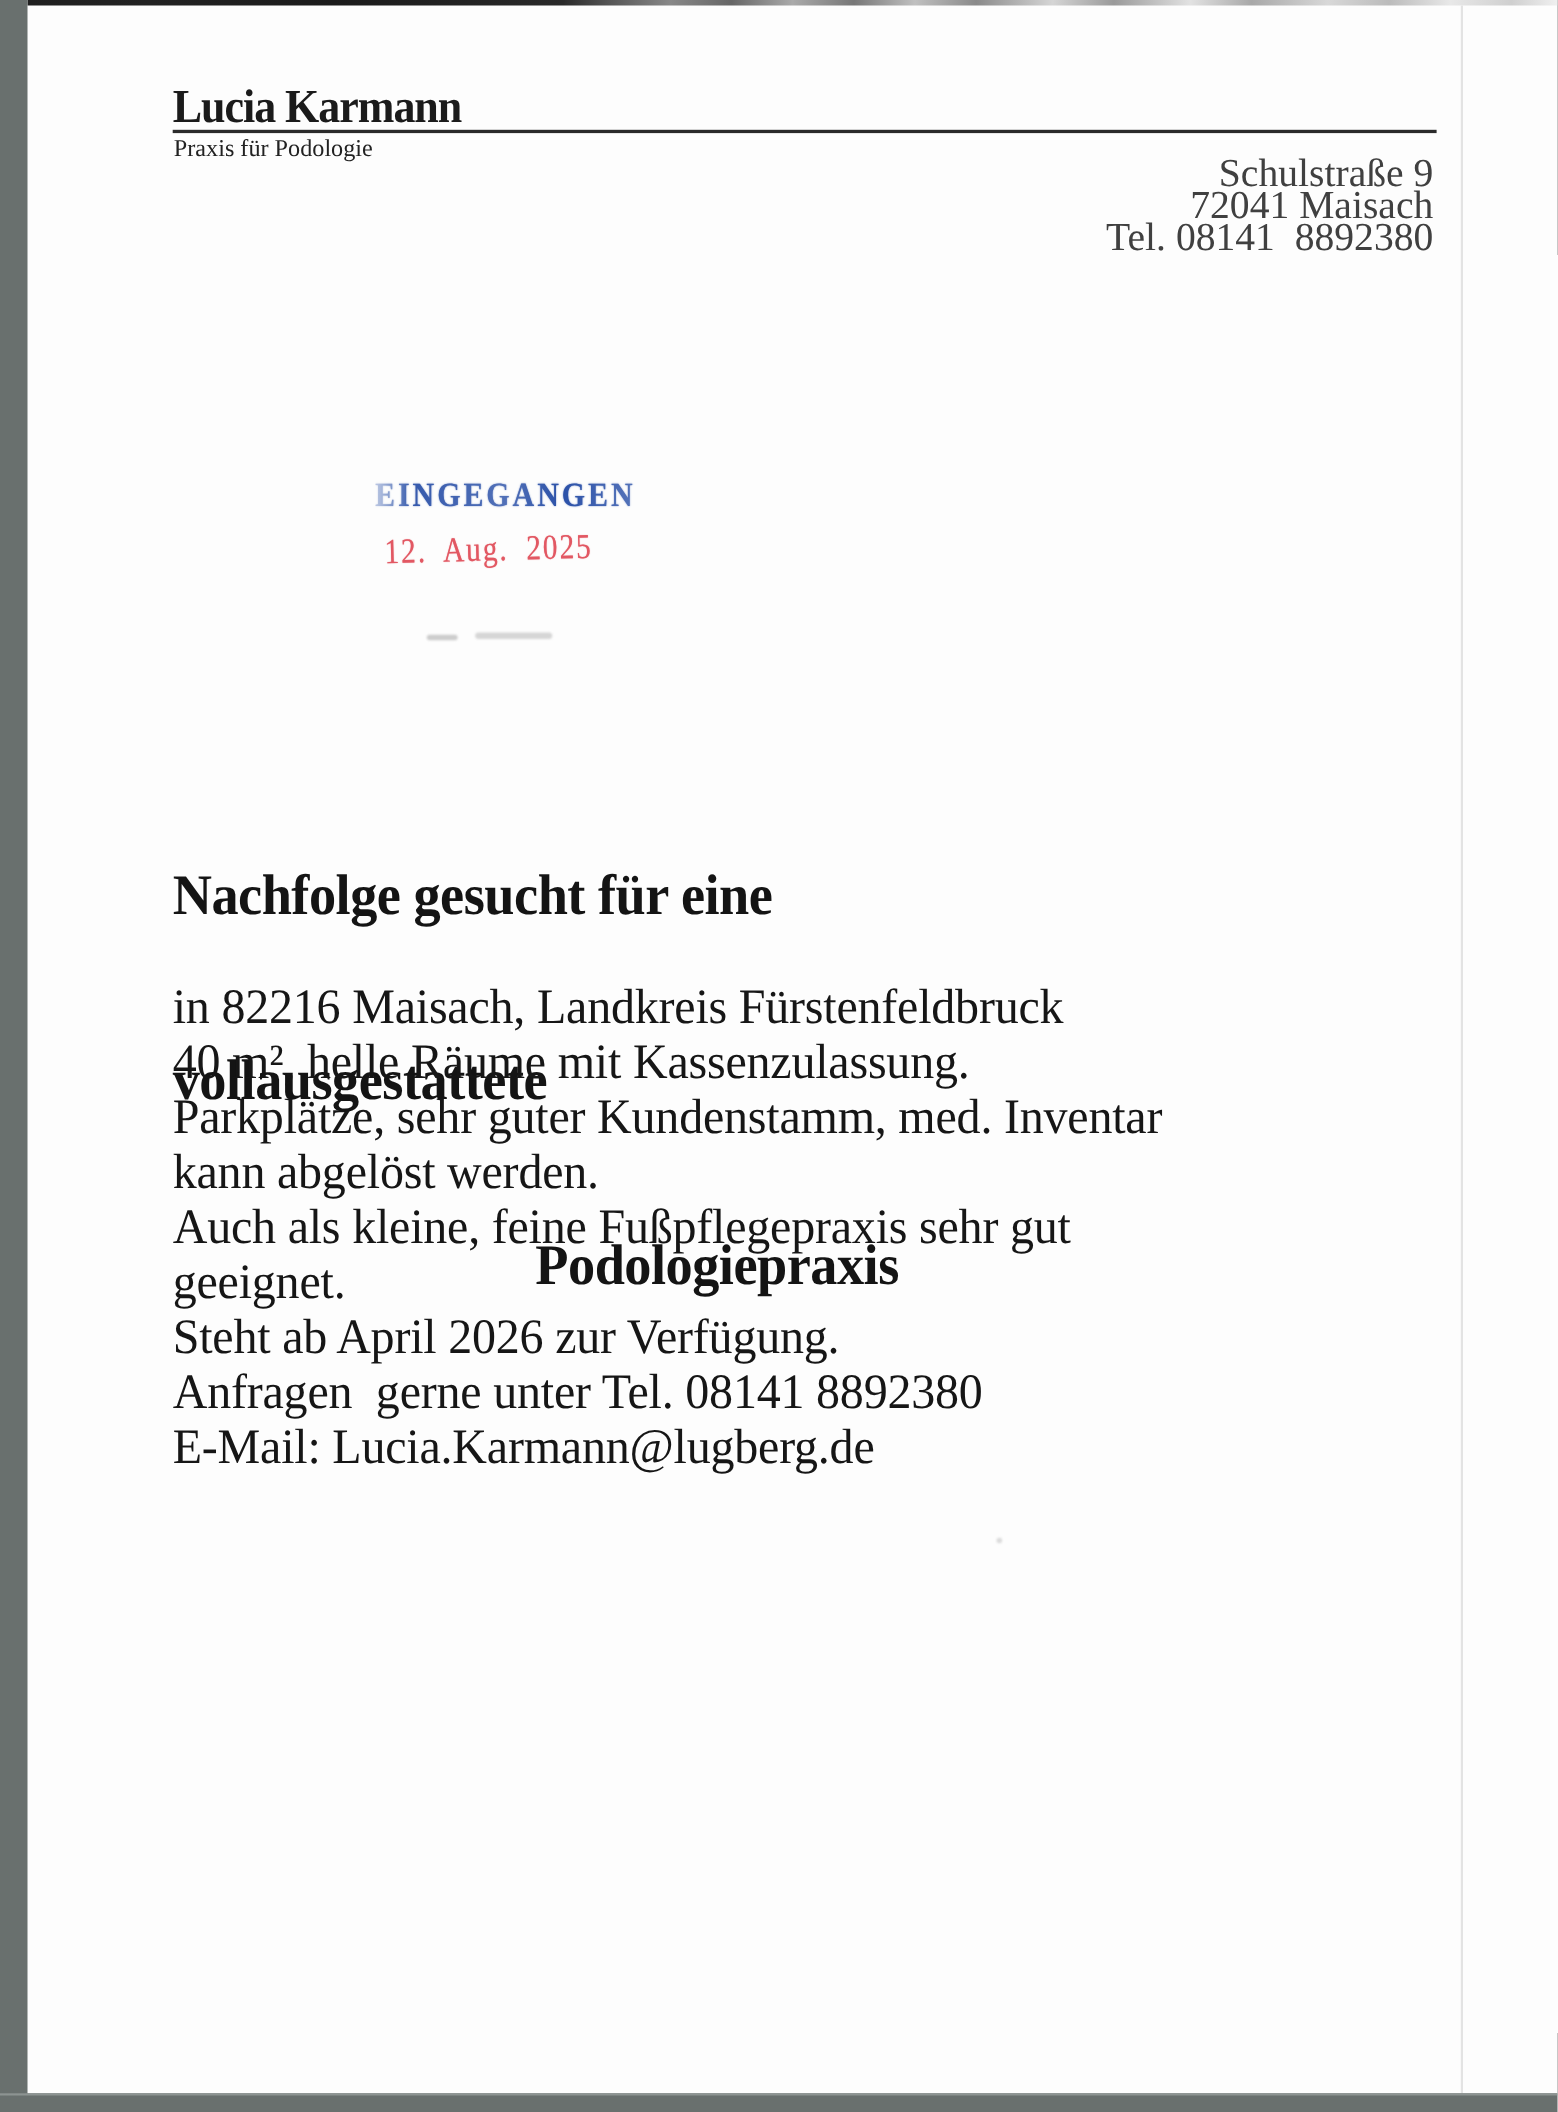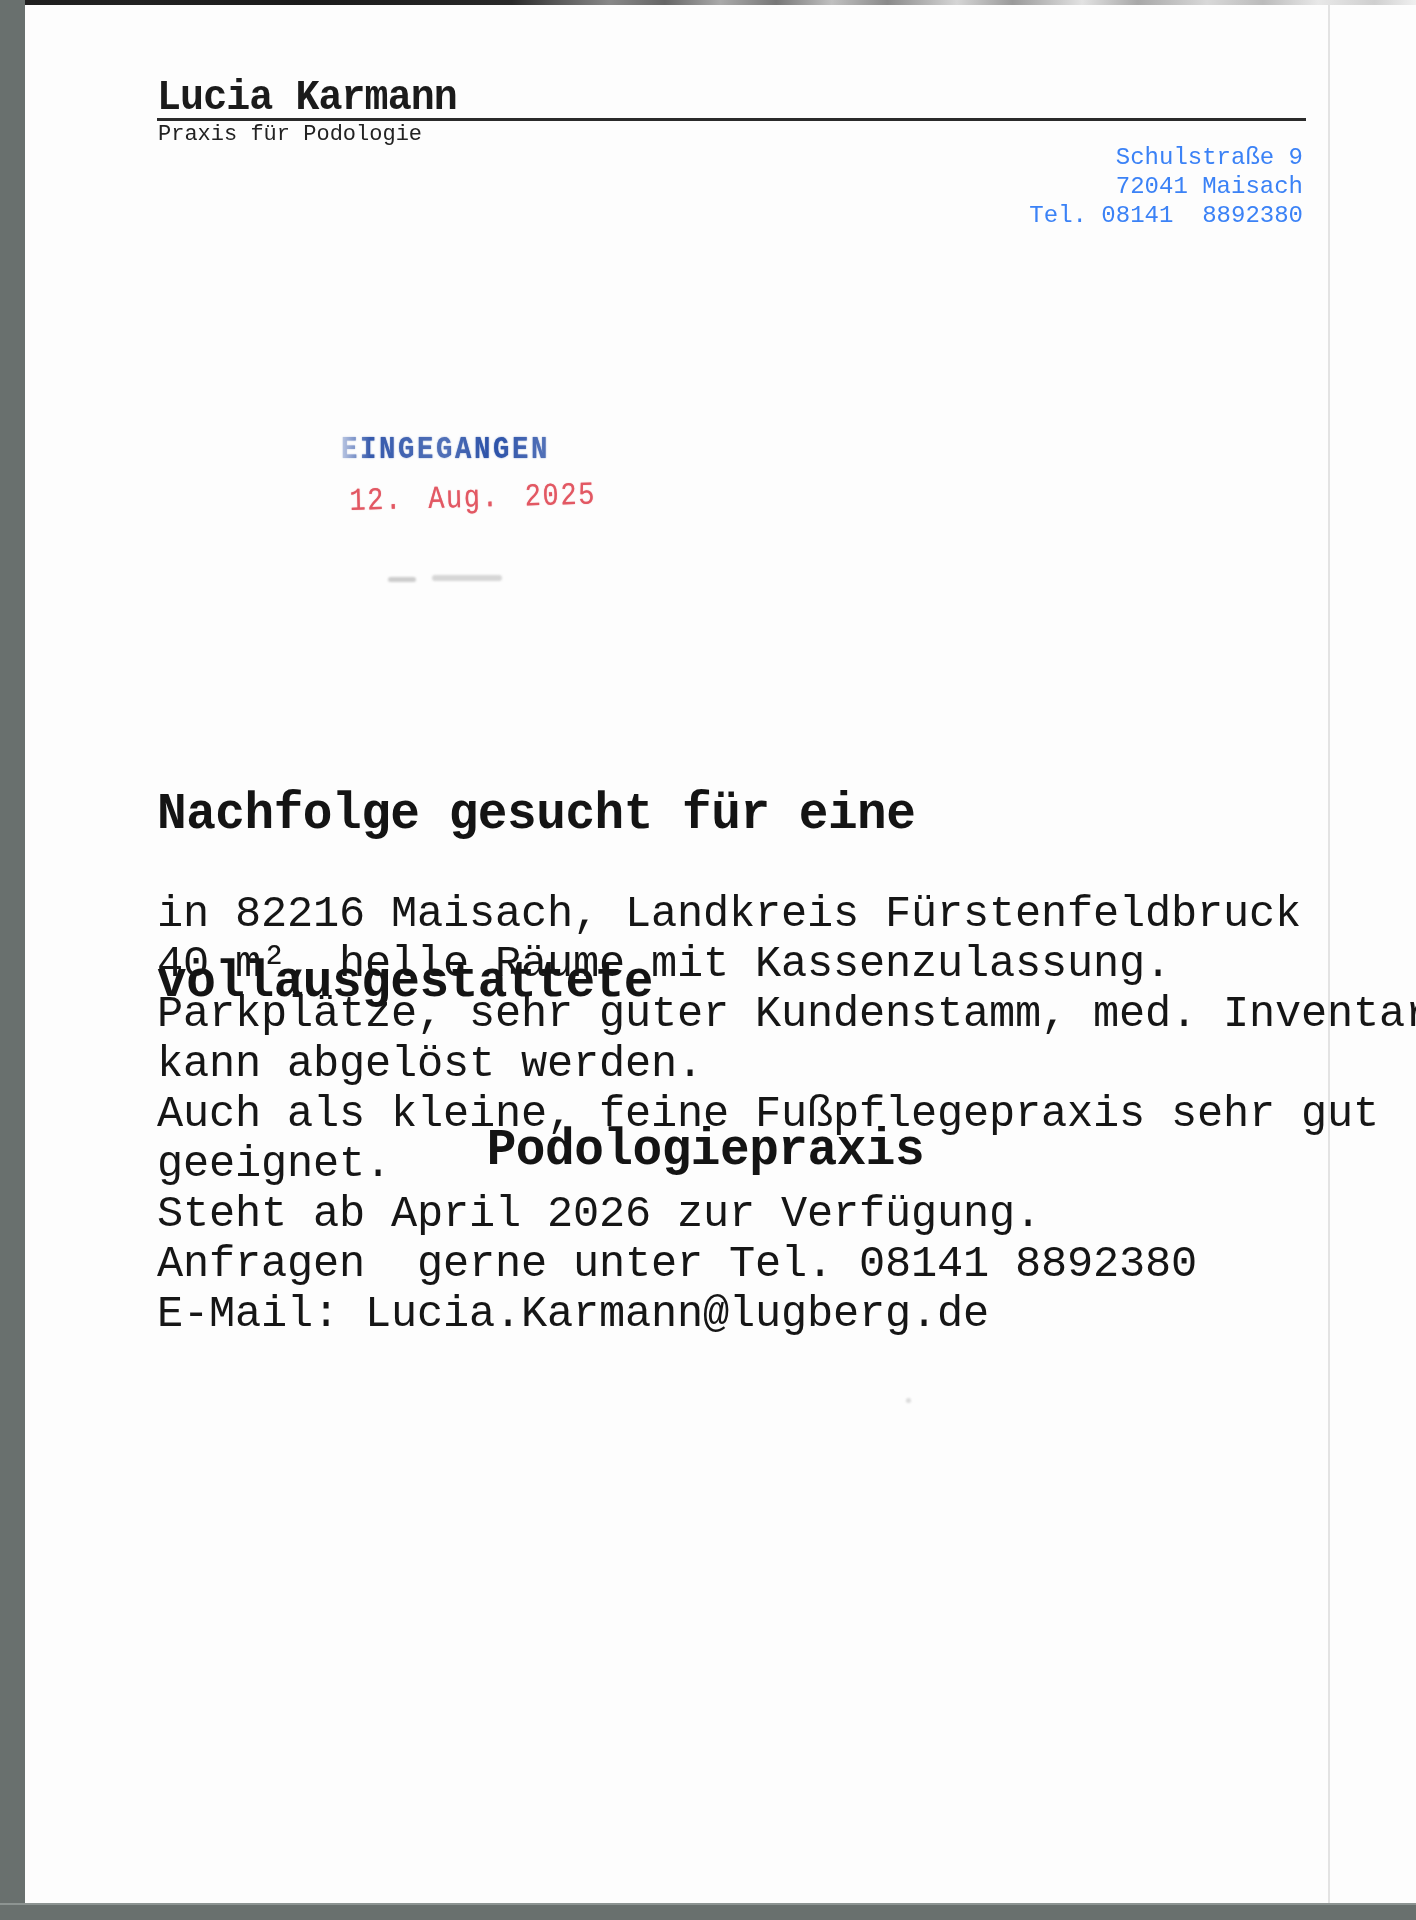--- a/index.html
+++ b/index.html
@@ -1,21 +1,21 @@
 <!DOCTYPE html>
 <html><head>
 <meta charset="utf-8">
 <style>
   html, body { margin: 0; padding: 0; background: #9a9a9a; }
   .scan-page {
     position: relative;
     width: 1416px; height: 1920px;
     background: #fdfdfd;
     overflow: hidden;
-    font-family: Liberation Mono, monospace;
+    font-family: Liberation Serif, serif;
     color: #1a1a1a;
   }
   
   .scanner-edge-left {
     position: absolute; left: 0; top: 0;
     width: 25px; height: 100%;
     background: #69706e;
     z-index: 5;
   }
   .scanner-edge-bottom {
@@ -58,21 +58,21 @@
   }
   .brand-subtitle {
     position: absolute; left: 158px; top: 123px;
     font-size: 22px; line-height: 1.1; color: #222;
     white-space: pre;
     text-align: right;
   }
   .address-block {
     position: absolute; top: 143px; right: 113px;
     text-align: right;
-    font-size: 24px; line-height: 29px; color: #3b82f6;
+    font-size: 36px; line-height: 29px; color: #404040;
   }
   .address-block div { white-space: pre; }
 
   
   .received-stamp {
     position: absolute; left: 341px; top: 432px;
     font-size: 31px; font-weight: 700;
     letter-spacing: 3px;
     color: #2b51a8;
     transform: scaleX(0.88); transform-origin: left top;

